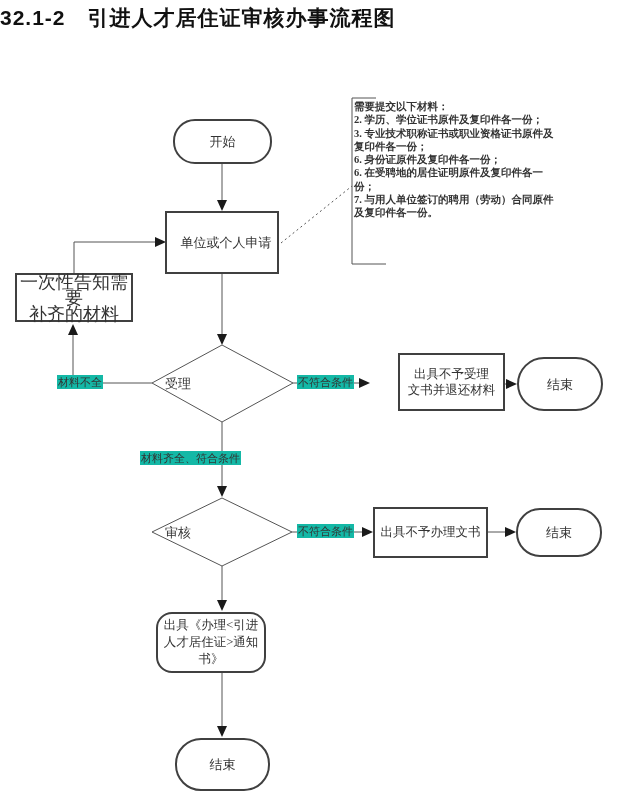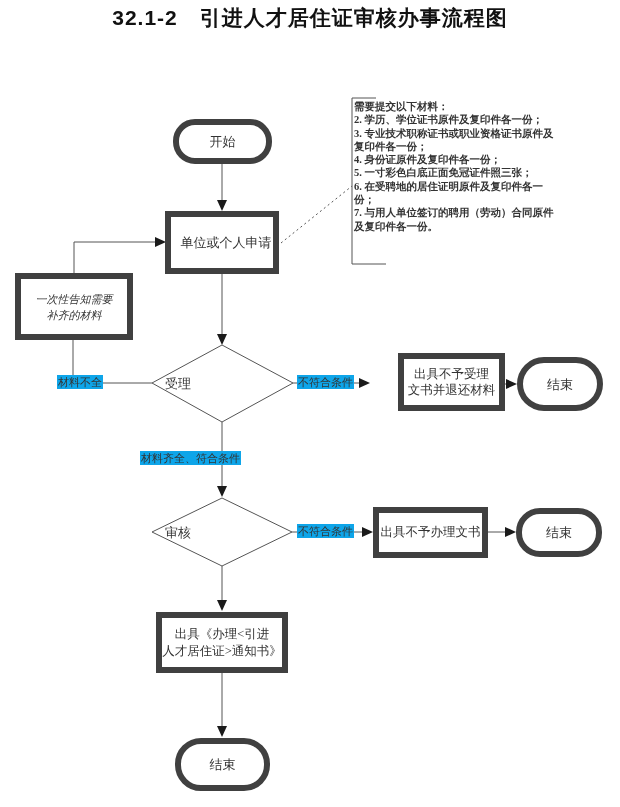--- a/index.html
+++ b/index.html
@@ -1,36 +1,36 @@
 <!DOCTYPE html>
 <html><head>
 <meta charset="utf-8">
 <style>
   html,body{margin:0;padding:0;background:#fff;}
   .stage{
     position:relative;width:620px;height:807px;background:#fff;overflow:hidden;
     font-family:"Liberation Serif","DejaVu Serif",serif;color:#333;
   }
   .title{
-    position:absolute;left:0;top:4px;width:620px;text-align:center;
+    position:absolute;left:0;top:4px;width:620px;text-align:left;
     font-family:"Liberation Sans","DejaVu Sans",sans-serif;
     font-weight:bold;font-size:21px;color:#111;letter-spacing:1px;
   }
   svg.wires{position:absolute;left:0;top:0;z-index:0;}
   .node{
-    position:absolute;z-index:1;background:#fff;border:6px solid #404040;
+    position:absolute;z-index:1;background:#fff;border:2px solid #404040;
     display:flex;flex-direction:column;align-items:center;justify-content:center;
     text-align:center;font-size:13px;line-height:17px;color:#333;box-sizing:border-box;
   }
   .terminator{border-radius:27px;}
   .dlabel{
     position:absolute;z-index:1;text-align:left;font-size:13px;color:#333;
   }
   .elabel{
-    position:absolute;z-index:2;background:#0ea5e9;font-size:11px;color:#333;
+    position:absolute;z-index:2;background:#14b8a6;font-size:11px;color:#333;
     padding:0 1px;white-space:nowrap;line-height:14px;
   }
   .note{
     position:absolute;z-index:1;left:354px;top:100px;width:200px;
     font-size:10.5px;line-height:13.3px;color:#333;font-weight:bold;
   }
   .note div{margin:0;padding:0;}
 </style>
 </head>
 <body>
@@ -104,50 +104,49 @@
   </div>
 
   <div class="node terminator" style="left:175px;top:738px;width:95px;height:53px;border-radius:26px;">
     <span>结束</span>
   </div>
 
   <div class="node" style="left:165px;top:211px;width:114px;height:63px;padding-left:8px;">
     <span>单位或个人申请</span>
   </div>
 
-  <div class="node" style="left:15px;top:273px;width:118px;height:67px;font-size:11px;line-height:16px;font-style:italic;">
+  <div class="node" style="left:15px;top:273px;width:118px;height:49px;font-size:18px;line-height:16px;">
     <span>一次性告知需要</span>
     <span>补齐的材料</span>
   </div>
 
   <div class="node" style="left:370px;top:353px;width:107px;height:58px;font-size:12.5px;line-height:16px;margin-left:28px;">
     <span>出具不予受理</span>
     <span>文书并退还材料</span>
   </div>
 
   <div class="node" style="left:373px;top:507px;width:115px;height:51px;font-size:12.5px;">
     <span>出具不予办理文书</span>
   </div>
 
-  <div class="node" style="left:156px;top:612px;width:132px;height:61px;font-size:12.5px;line-height:17px;">
+  <div class="node" style="left:156px;top:612px;width:110px;height:61px;font-size:12.5px;line-height:17px;border-radius:16px;">
     <span>出具《办理&lt;引进</span>
     <span>人才居住证&gt;通知书》</span>
   </div>
 
   <div class="dlabel" style="left:165px;top:375px;width:140px;">受理</div>
   <div class="dlabel" style="left:165px;top:524px;width:140px;">审核</div>
 
   <div class="elabel" style="left:57px;top:375px;">材料不全</div>
   <div class="elabel" style="left:140px;top:451px;">材料齐全、符合条件</div>
   <div class="elabel" style="left:297px;top:375px;">不符合条件</div>
   <div class="elabel" style="left:297px;top:524px;">不符合条件</div>
 
   <div class="note">
     <div>需要提交以下材料：</div>
     <div>2. 学历、学位证书原件及复印件各一份；</div>
     <div>3. 专业技术职称证书或职业资格证书原件及复印件各一份；</div>
-    <div>4. 身份证原件及复印件各一份；</div>
-    <div>5. 一寸彩色白底正面免冠证件照三张；</div>
+    <div>6. 身份证原件及复印件各一份；</div>
     <div>6. 在受聘地的居住证明原件及复印件各一份；</div>
     <div>7. 与用人单位签订的聘用（劳动）合同原件及复印件各一份。</div>
   </div>
 
 </div>
 
 </body></html>

